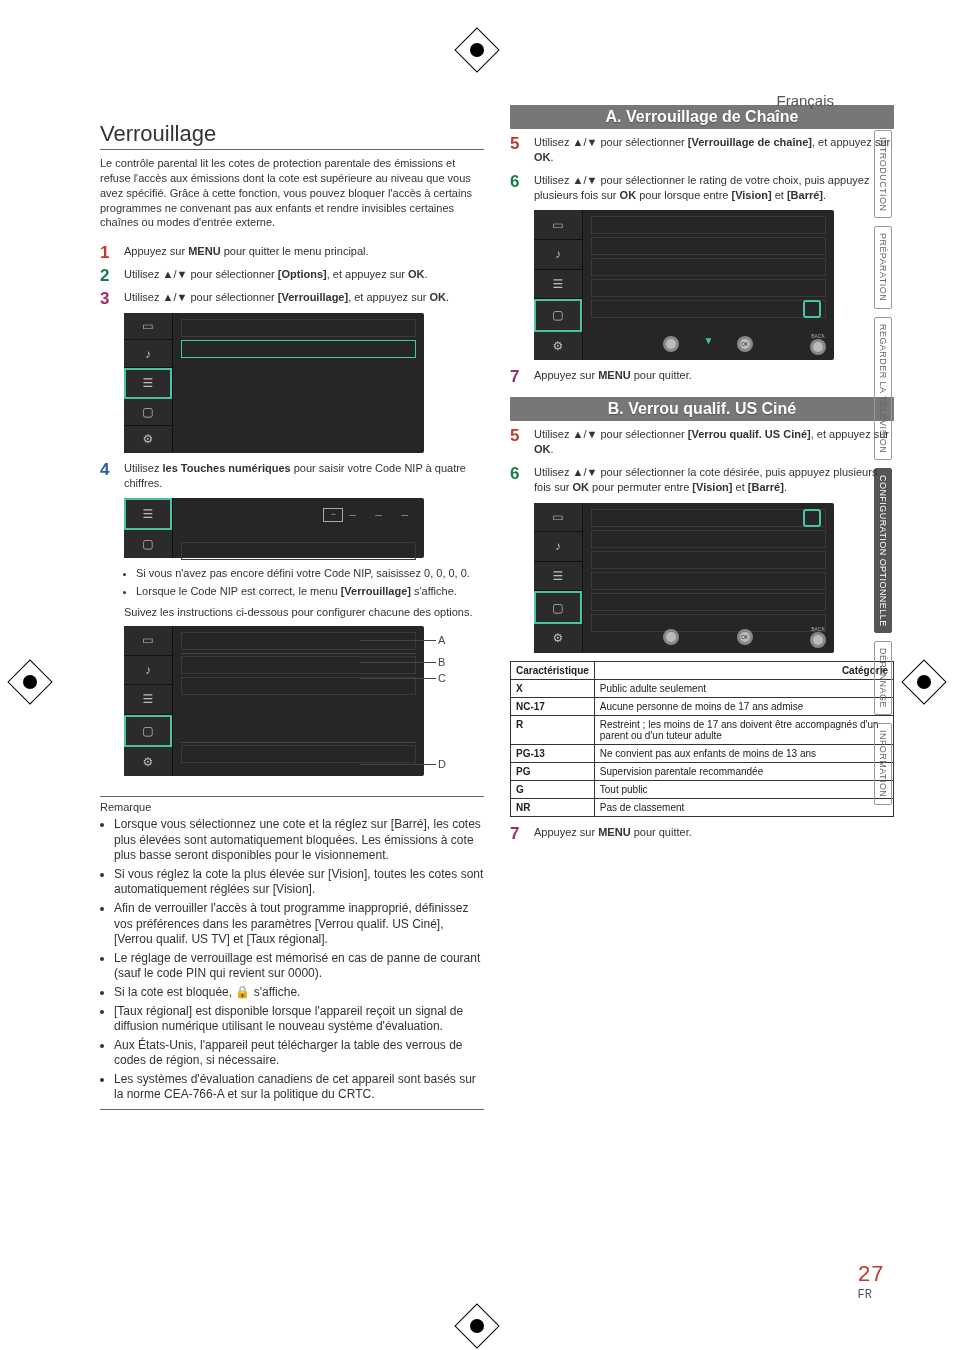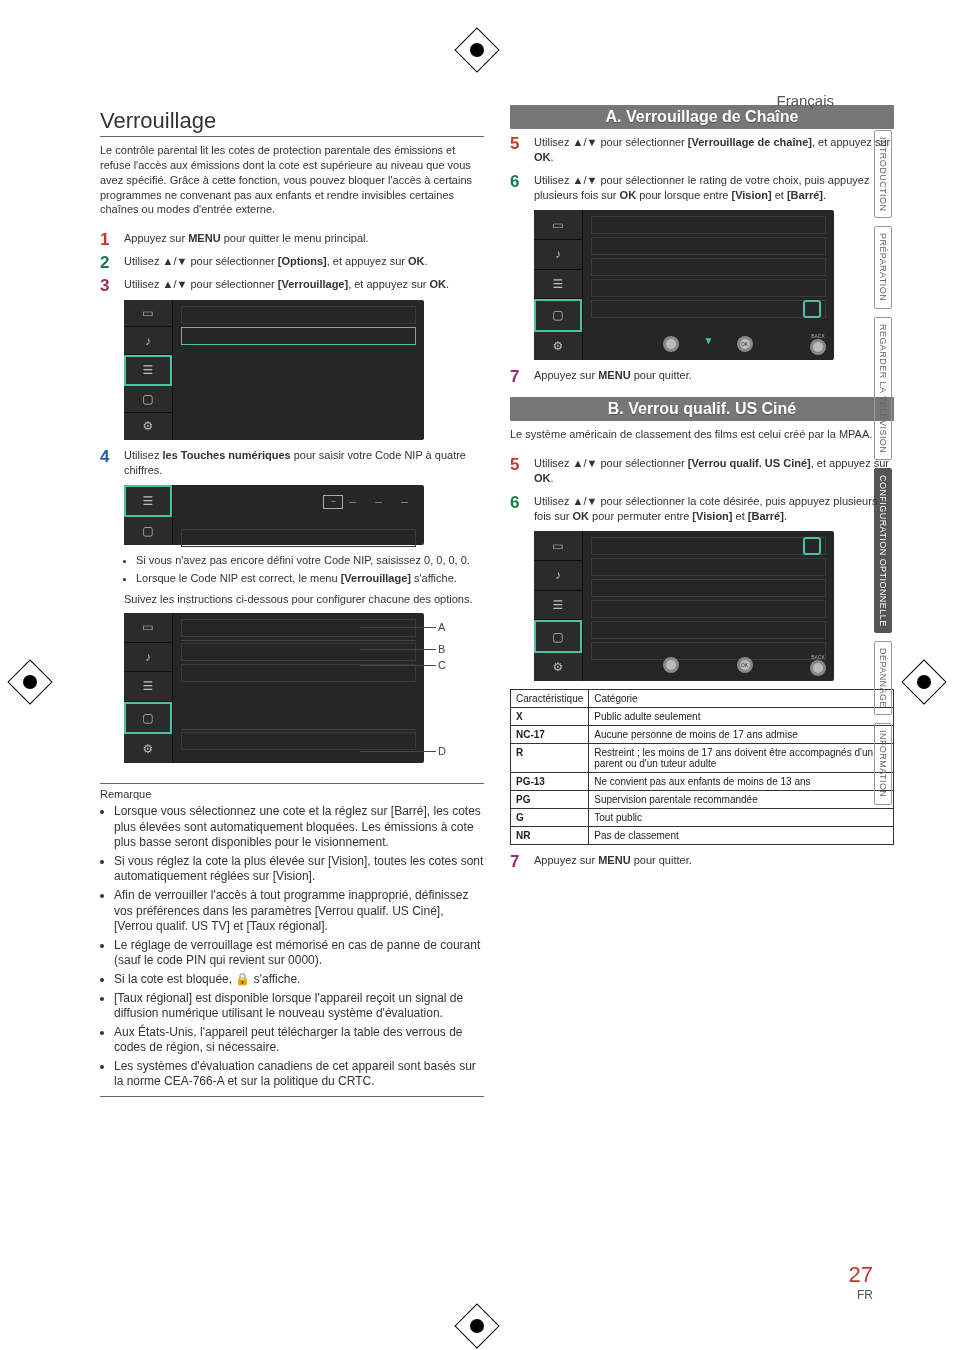--- a/index.html
+++ b/index.html
@@ -10,21 +10,21 @@
   .reg-bottom { left:50%; bottom:12px; transform:translateX(-50%);}
   .reg-left { left:18px; top:670px; }
   .reg-right { right:18px; top:670px; }
   .registration .diamond { position:absolute; left:50%; top:50%; width:30px; height:30px; transform:translate(-50%,-50%) rotate(45deg); border:1px solid #000; }
   .lang { position:absolute; right:120px; top:92px; font-size:15px; color:#555; }
   .sidetabs { position:absolute; right:62px; top:130px; display:flex; flex-direction:column; gap:8px;}
   .sidetab { border:0.8px solid #999; border-radius:2px; padding:6px 3px; writing-mode:vertical-rl; text-orientation:mixed; font-size:9px; letter-spacing:0.05em; color:#666; text-align:center; min-height:66px; box-sizing:border-box;}
   .sidetab.active { background:#555; color:#fff; border-color:#555;}
   .cols { display:flex; gap:26px; }
   .col { flex:1; min-width:0;}
-  h1.sec { font-size:22px; font-weight:400; color:#333; margin:3px 0 4px 0; border-bottom:0.8px solid #666; padding-bottom:2px;}
+  h1.sec { font-size:22px; font-weight:400; color:#333; margin:16px 0 4px 0; border-bottom:0.8px solid #666; padding-bottom:2px;}
   .intro { font-size:11px; line-height:1.35; color:#333; margin:6px 0 14px;}
   ol.steps { list-style:none; padding:0; margin:0; counter-reset: step; }
   ol.steps > li { position:relative; padding-left:24px; font-size:11px; line-height:1.35; margin-bottom:8px; color:#333;}
   ol.steps > li .num { position:absolute; left:0; top:-2px; font-size:17px; font-weight:700; font-family:inherit;}
   .num.c1{color:#c0392b;}
   .num.c2{color:#1a7a4c;}
   .num.c3{color:#9b2d6b;}
   .num.c4{color:#2a5ea8;}
   .num.c5{color:#c0392b;}
   .num.c6{color:#1a7a4c;}
@@ -47,22 +47,22 @@
   .annot-line{ position:absolute; height:0.8px; background:#444;}
   .annot-label{ position:absolute; font-size:11px; color:#444;}
   ul.bul{ margin:4px 0 0 36px; padding:0; font-size:11px; line-height:1.35;}
   ul.bul li{ margin-bottom:3px; list-style:disc; color:#333;}
   .note-title{ font-size:11px; color:#333; border-top:0.8px solid #666; margin-top:20px; padding-top:4px;}
   ul.notes{ margin:4px 0 0 14px; padding:0; font-size:12px; line-height:1.3; color:#333;}
   ul.notes li{ margin-bottom:3px; list-style:disc;}
   .banner{ background:#777; color:#fff; font-size:16px; font-weight:700; text-align:center; padding:3px 10px; margin:0 0 6px 0; border-radius:1px; text-shadow:0 1px 1px rgba(0,0,0,.3);}
   table.rating{ border-collapse:collapse; width:100%; margin:6px 0 8px; font-size:10px;}
   table.rating th, table.rating td{ border:0.8px solid #333; padding:3px 5px; text-align:left; vertical-align:top;}
-  table.rating th{ font-weight:400; text-align:left;}
-  .pagenum{ position:absolute; right:81px; bottom:48px; text-align:right;}
+  table.rating th{ font-weight:700; text-align:right;}
+  .pagenum{ position:absolute; right:70px; bottom:48px; font-family:Liberation Mono, monospace;}
   .pagenum .big{ font-size:22px; color:#c0392b; font-weight:400;}
   .pagenum .small{ font-size:12px; color:#555;}
   .ctrlbar{ position:absolute; bottom:5px; left:80px; right:8px; display:flex; justify-content:space-between; align-items:center;}
   .ctrlkey{ width:16px;height:16px;border-radius:50%;background:#888; position:relative;}
   .ctrlkey .l{position:absolute;inset:3px;border-radius:50%;background:#bbb;}
   .greenring{ width:14px;height:14px;border:2px solid #49c3a5;border-radius:3px; position:absolute;}
 </style>
 </head>
 <body>
 
@@ -279,21 +279,20 @@
         </div>
       </div>
 
       <ol class="steps">
         <li><span class="num c7">7</span>
           <span>Appuyez sur </span><strong class="b">MENU</strong><span> pour quitter.</span>
         </li>
       </ol>
 
       <div class="banner" style="margin-top:14px;">B. Verrou qualif. US Ciné</div>
-      <p class="intro">Le système américain de classement des films est celui créé par la MPAA.</p>
 
       <ol class="steps">
         <li><span class="num c5">5</span>
           <span>Utilisez ▲/▼ pour sélectionner </span><strong class="b">[Verrou qualif. US Ciné]</strong><span>, et appuyez sur </span><strong class="b">OK</strong><span>.</span>
         </li>
         <li><span class="num c6">6</span>
           <span>Utilisez ▲/▼ pour sélectionner la cote désirée, puis appuyez plusieurs fois sur </span><strong class="b">OK</strong><span> pour permuter entre </span><strong class="b">[Vision]</strong><span> et </span><strong class="b">[Barré]</strong><span>.</span>
         </li>
       </ol>
 

